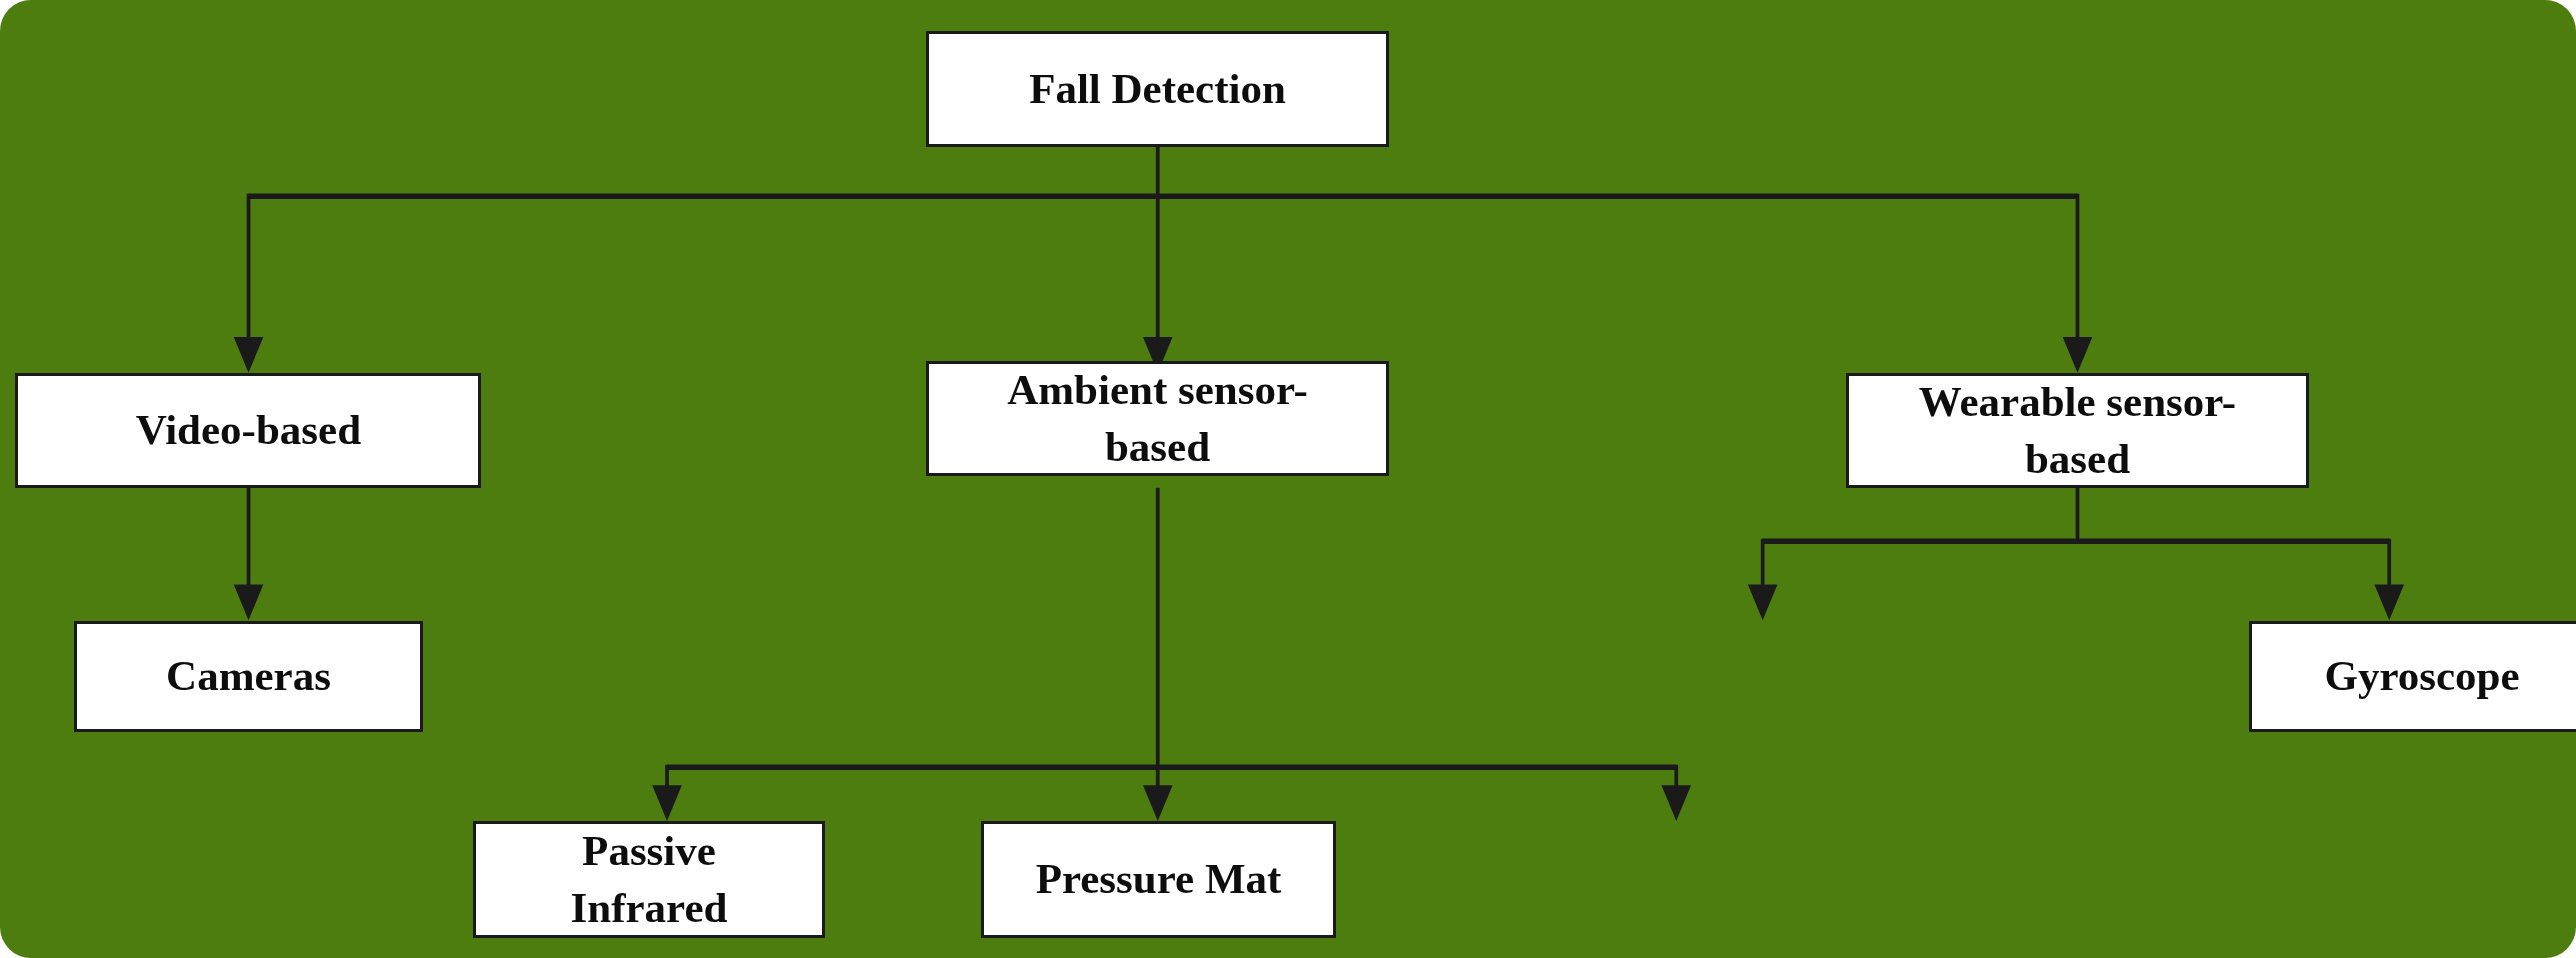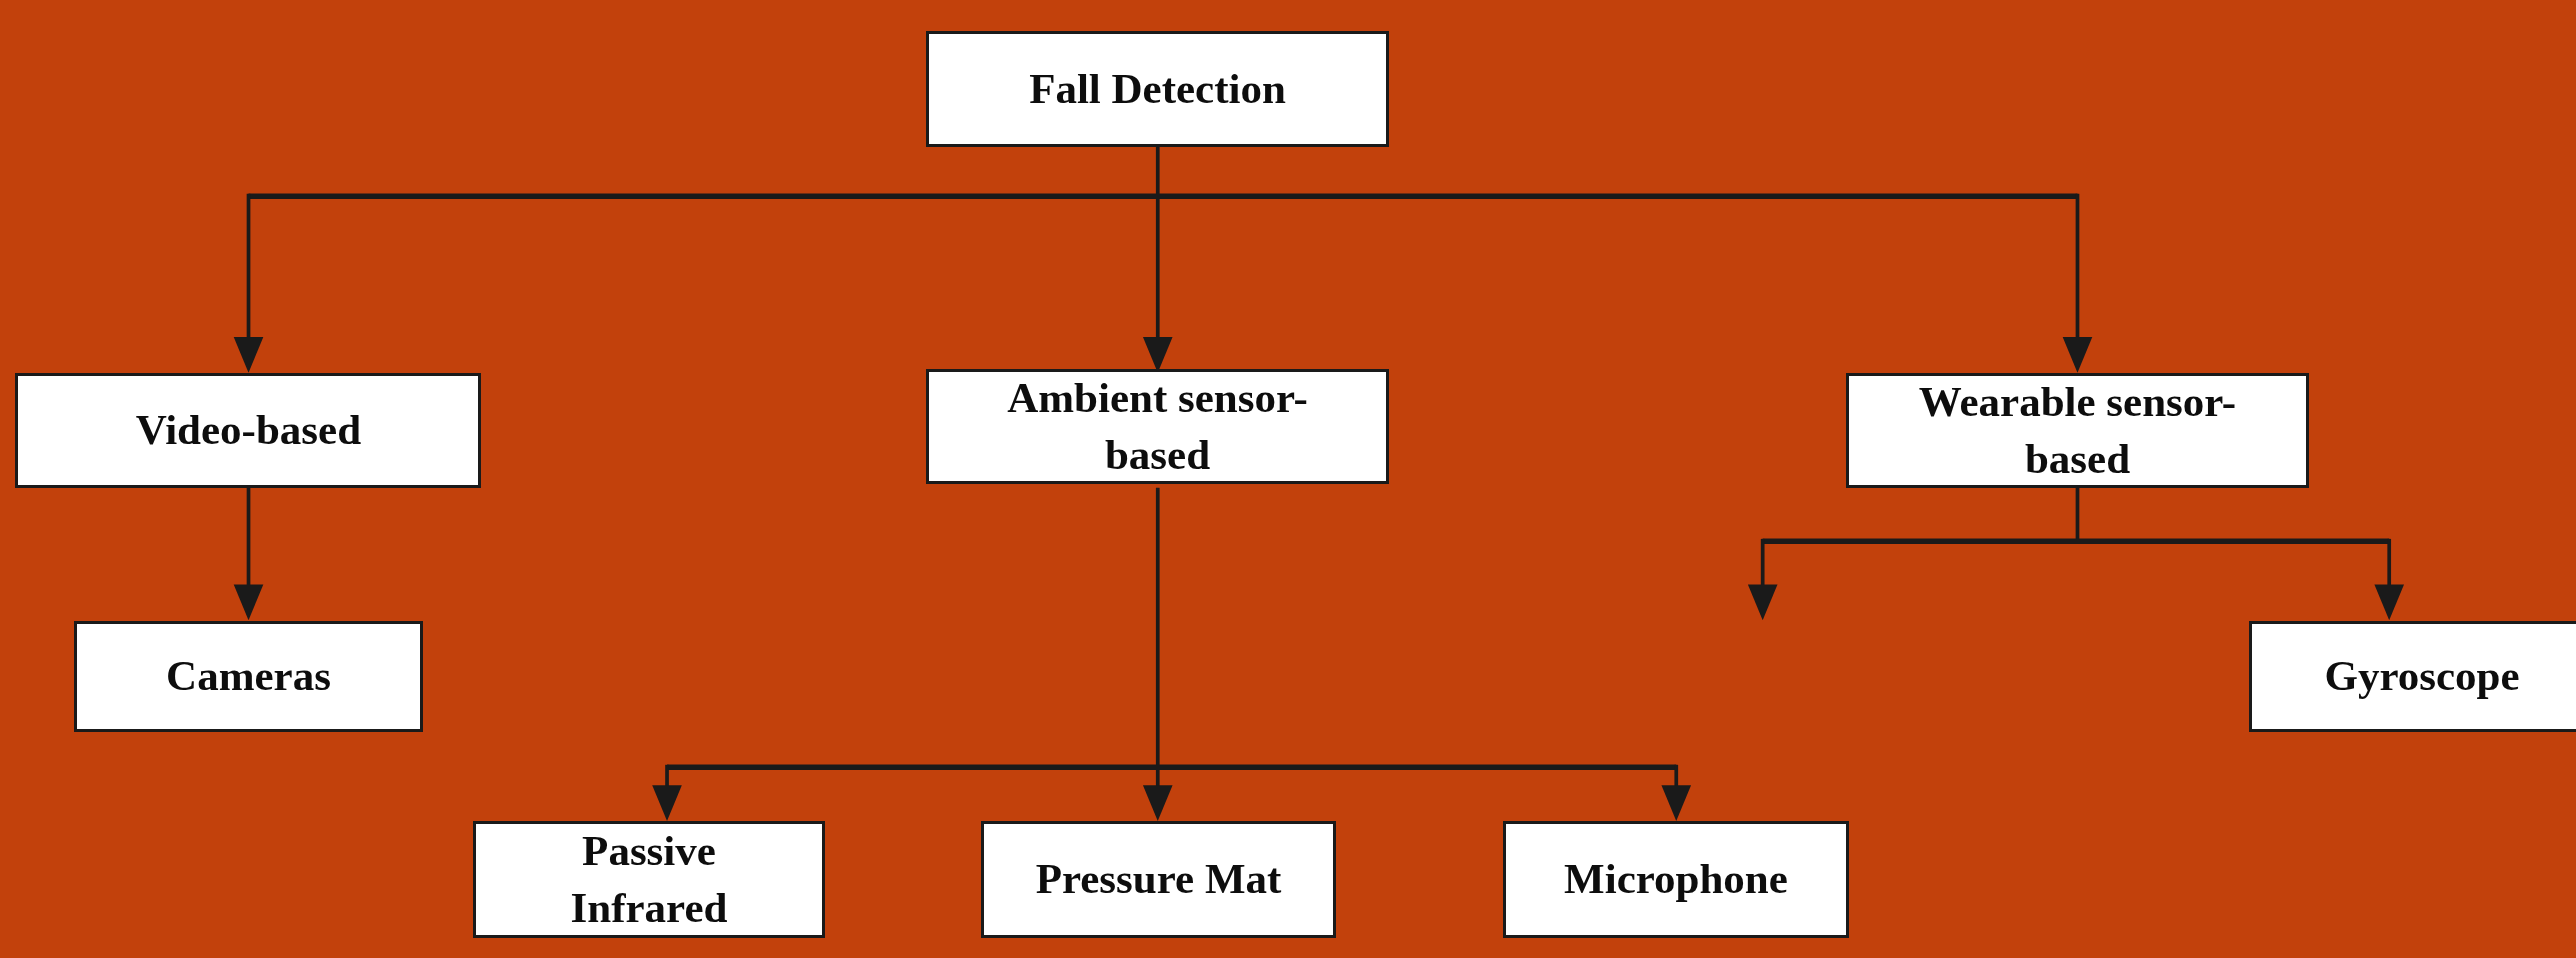--- a/index.html
+++ b/index.html
@@ -4,23 +4,24 @@
 <style>
   html, body {
     margin: 0;
     padding: 0;
     background: #ffffff;
   }
   .diagram {
     position: relative;
     width: 2576px;
     height: 958px;
-    background: #c2410c;
+    background: #4d7c0f;
     font-family: "Liberation Serif", "DejaVu Serif", serif;
     overflow: hidden;
+    border-radius: 31px;
   }
   .connectors {
     position: absolute;
     left: 0;
     top: 0;
     width: 2576px;
     height: 958px;
   }
   .node {
     position: absolute;
@@ -89,21 +90,21 @@
   </svg>
 
   <div class="node" style="left:926px; top:31px; width:463px; height:116px;">
     <span class="node-label">Fall Detection</span>
   </div>
 
   <div class="node" style="left:15.4px; top:373px; width:466px; height:115px;">
     <span class="node-label">Video-based</span>
   </div>
 
-  <div class="node" style="left:926px; top:369px; width:463px; height:115px;">
+  <div class="node" style="left:926px; top:361px; width:463px; height:115px;">
     <span class="node-label">Ambient sensor-
 based</span>
   </div>
 
   <div class="node" style="left:1846px; top:373px; width:463px; height:115px;">
     <span class="node-label">Wearable sensor-
 based</span>
   </div>
 
   <div class="node" style="left:74px; top:621px; width:349px; height:111px;">
@@ -117,18 +118,15 @@
 
   <div class="node" style="left:473px; top:821px; width:352px; height:117px;">
     <span class="node-label">Passive
 Infrared</span>
   </div>
 
   <div class="node" style="left:981px; top:821px; width:355px; height:117px;">
     <span class="node-label">Pressure Mat</span>
   </div>
 
-  <div class="node" style="left:1503px; top:821px; width:346px; height:117px;">
-    <span class="node-label">Microphone</span>
-  </div>
 
 </div>
 
 
 </body></html>

